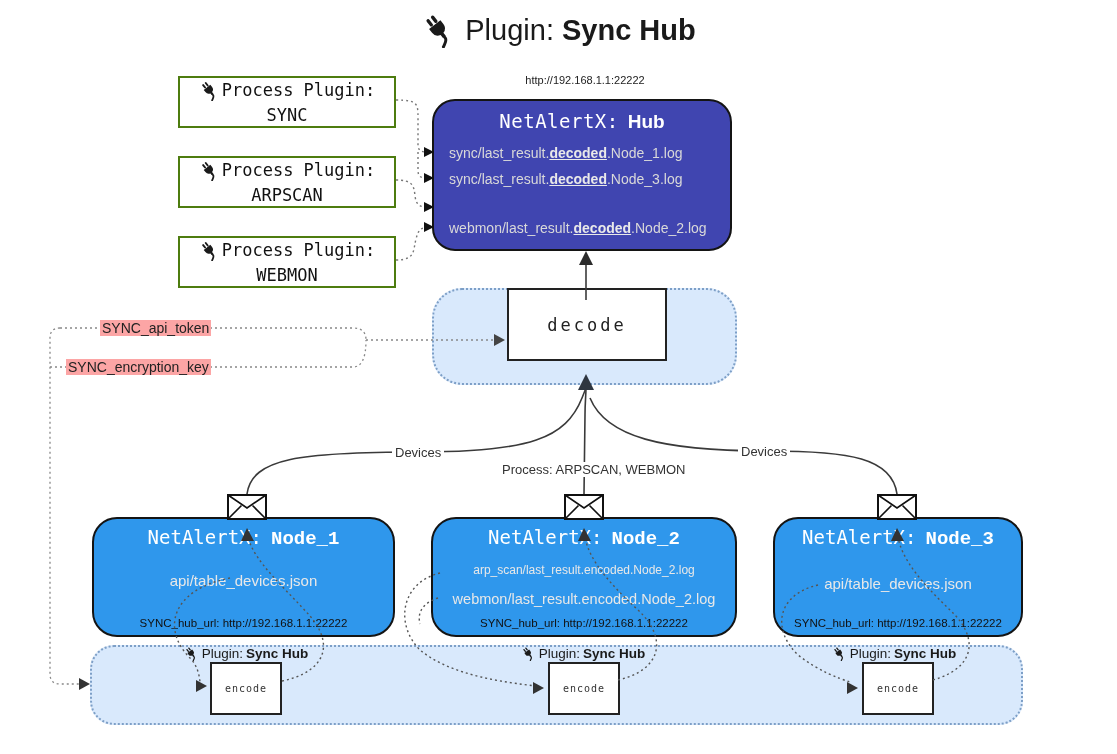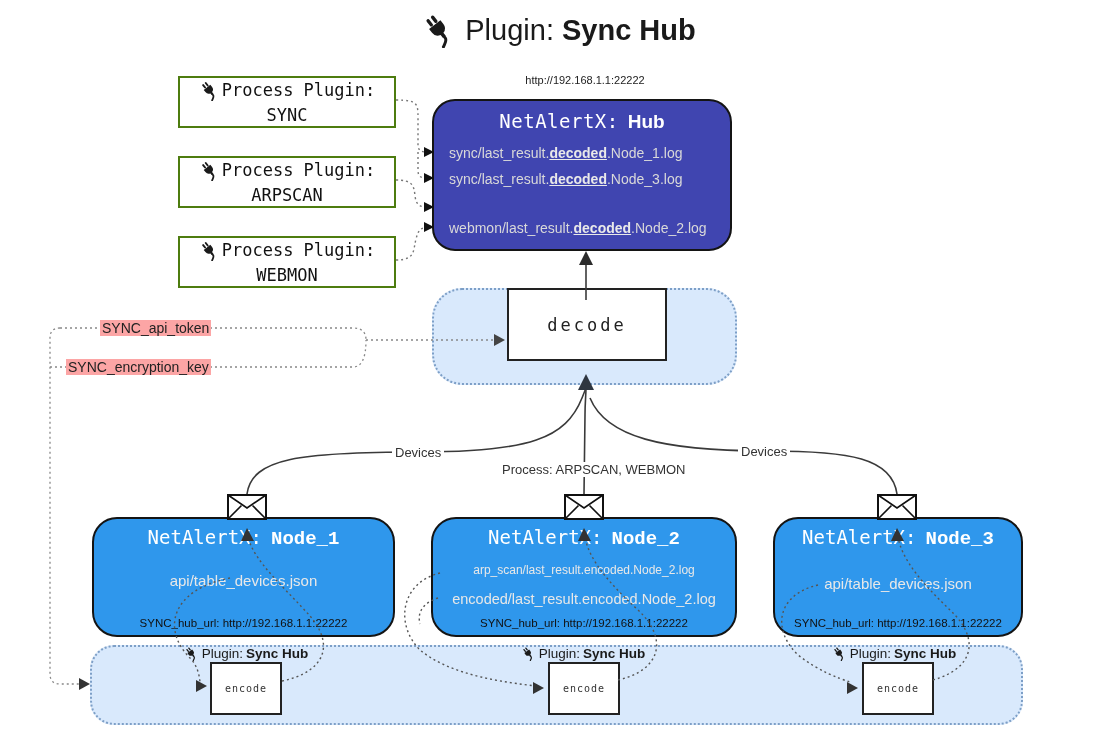--- a/index.html
+++ b/index.html
@@ -210,21 +210,21 @@
       <span class="mono">NetAlertX:</span><b>Node_1</b>
     </div>
     <div class="node-file" style="top:53px;font-size:15px">api/table_devices.json</div>
     <div class="node-url">SYNC_hub_url: http://192.168.1.1:22222</div>
   </div>
   <div class="abs node" style="left:431px;width:306px">
     <div class="node-title">
       <span class="mono">NetAlertX:</span><b>Node_2</b>
     </div>
     <div class="node-file" style="top:44px;font-size:12px">arp_scan/last_result.encoded.Node_2.log</div>
-    <div class="node-file" style="top:72px;font-size:14.5px">encoded/last_result.encoded.Node_2.log</div>
+    <div class="node-file" style="top:72px;font-size:14.5px">webmon/last_result.encoded.Node_2.log</div>
     <div class="node-url">SYNC_hub_url: http://192.168.1.1:22222</div>
   </div>
   <div class="abs node" style="left:773px;width:250px">
     <div class="node-title">
       <span class="mono">NetAlertX:</span><b>Node_3</b>
     </div>
     <div class="node-file" style="top:56px;font-size:15px">api/table_devices.json</div>
     <div class="node-url">SYNC_hub_url: http://192.168.1.1:22222</div>
   </div>
 

